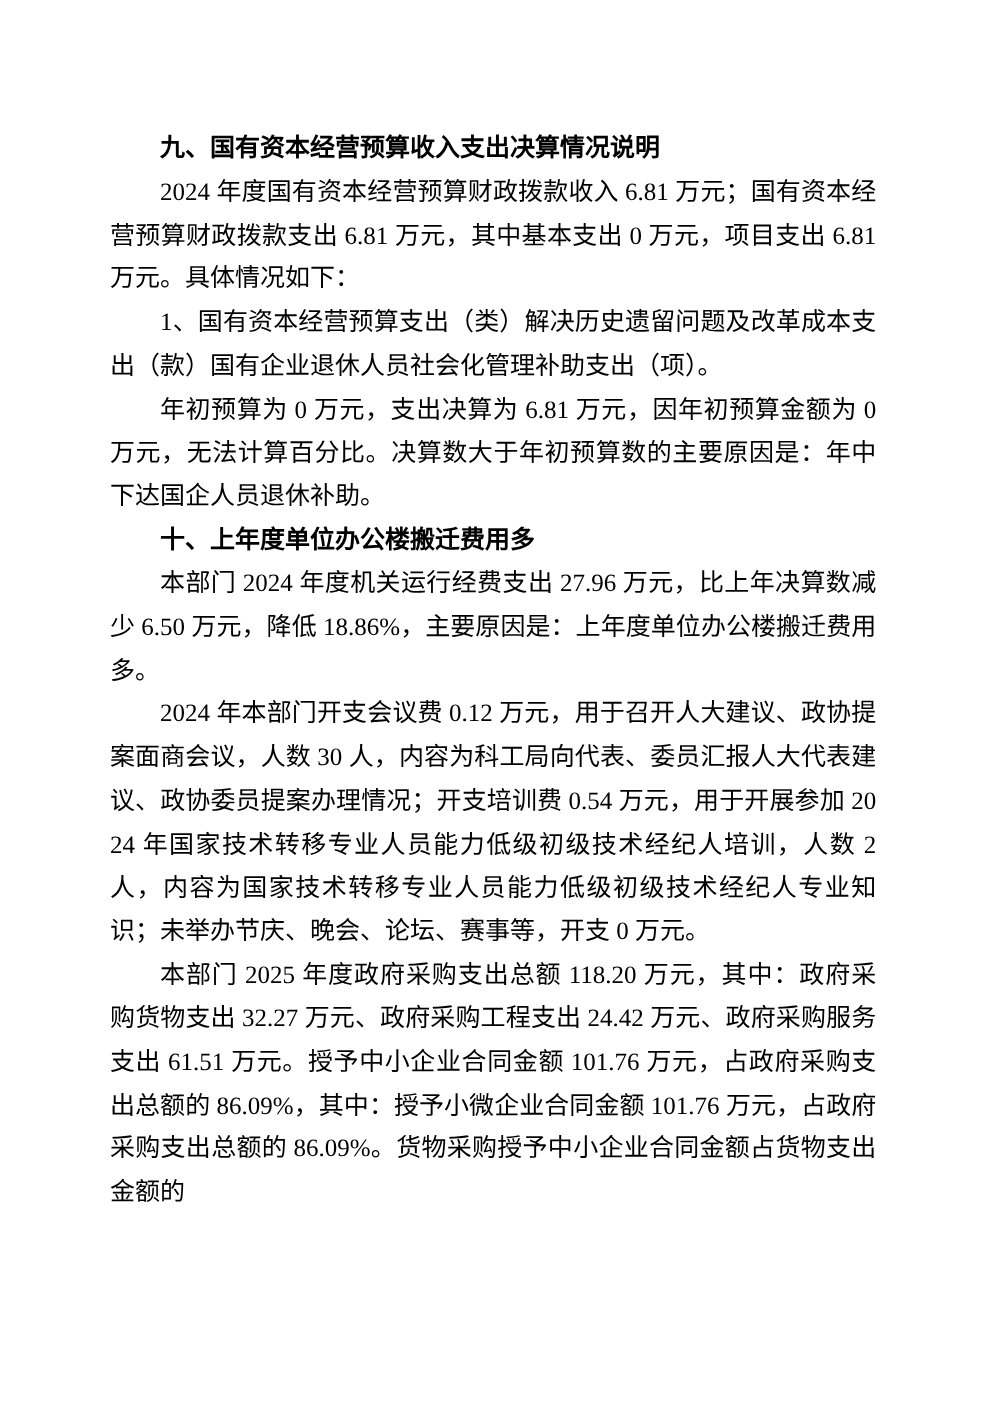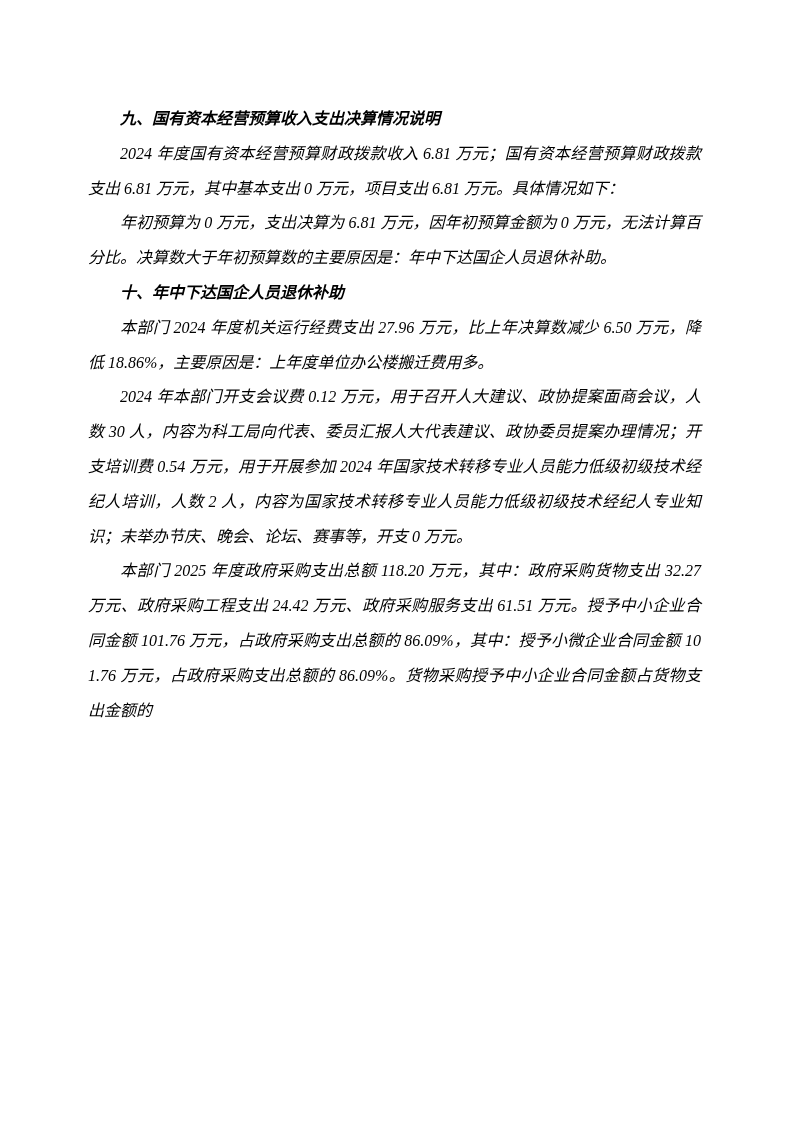--- a/index.html
+++ b/index.html
@@ -16,43 +16,43 @@
   }
   .page {
     box-sizing: border-box;
     width: 793px;
     height: 1122px;
     padding: 102px 92px 0 88px;
     background: #ffffff;
   }
   .para, .heading {
     margin: 0;
-    font-size: 16px;
+    font-size: 20px;
     line-height: 34.8px;
     text-indent: 2em;
     text-align: justify;
     text-justify: inter-ideograph;
     word-break: break-all;
-    font-style: italic;
   }
   .heading {
     font-family: "Liberation Sans", "DejaVu Sans", sans-serif;
     font-weight: 700;
     text-align: left;
   }
 </style>
 </head>
 <body>
 
 <div class="page">
 
   <h2 class="heading">九、国有资本经营预算收入支出决算情况说明</h2>
   <p class="para">2024 年度国有资本经营预算财政拨款收入 6.81 万元；国有资本经营预算财政拨款支出 6.81 万元，其中基本支出 0 万元，项目支出 6.81 万元。具体情况如下：</p>
+  <p class="para">1、国有资本经营预算支出（类）解决历史遗留问题及改革成本支出（款）国有企业退休人员社会化管理补助支出（项）。</p>
   <p class="para">年初预算为 0 万元，支出决算为 6.81 万元，因年初预算金额为 0 万元，无法计算百分比。决算数大于年初预算数的主要原因是：年中下达国企人员退休补助。</p>
 
-  <h2 class="heading">十、年中下达国企人员退休补助</h2>
+  <h2 class="heading">十、上年度单位办公楼搬迁费用多</h2>
   <p class="para">本部门 2024 年度机关运行经费支出 27.96 万元，比上年决算数减少 6.50 万元，降低 18.86%，主要原因是：上年度单位办公楼搬迁费用多。</p>
 
   <p class="para">2024 年本部门开支会议费 0.12 万元，用于召开人大建议、政协提案面商会议，人数 30 人，内容为科工局向代表、委员汇报人大代表建议、政协委员提案办理情况；开支培训费 0.54 万元，用于开展参加 2024 年国家技术转移专业人员能力低级初级技术经纪人培训，人数 2 人，内容为国家技术转移专业人员能力低级初级技术经纪人专业知识；未举办节庆、晚会、论坛、赛事等，开支 0 万元。</p>
 
   <p class="para">本部门 2025 年度政府采购支出总额 118.20 万元，其中：政府采购货物支出 32.27 万元、政府采购工程支出 24.42 万元、政府采购服务支出 61.51 万元。授予中小企业合同金额 101.76 万元，占政府采购支出总额的 86.09%，其中：授予小微企业合同金额 101.76 万元，占政府采购支出总额的 86.09%。货物采购授予中小企业合同金额占货物支出金额的</p>
 
 </div>
 
 </body></html>

